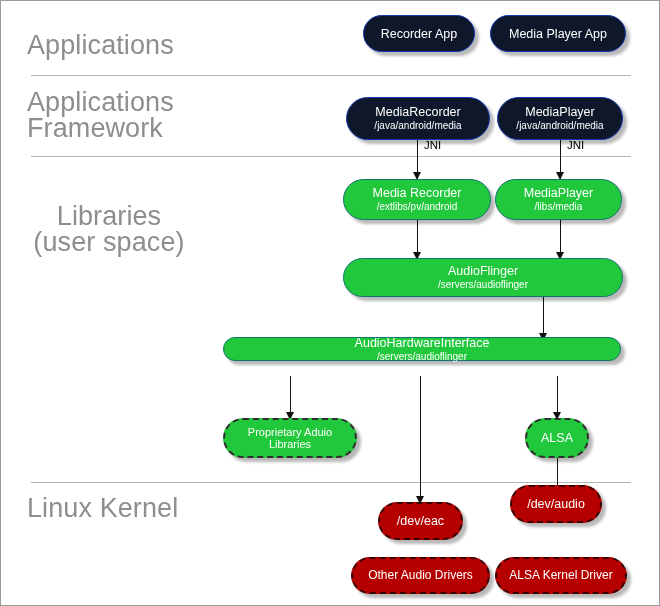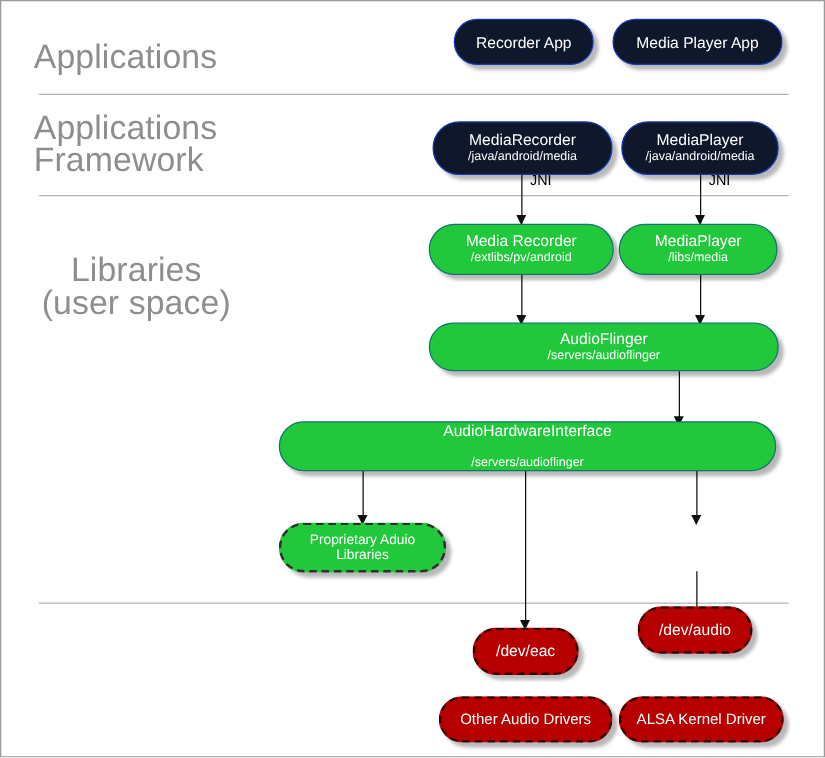--- a/index.html
+++ b/index.html
@@ -101,20 +101,21 @@
   <div class="divider" style="top:481px;"></div>
 
   <div class="layer-label" style="left:26px; top:31px;">Applications</div>
 
   <div class="layer-label" style="left:26px; top:88px;">Applications
 Framework</div>
 
   <div class="layer-label center" style="left:18px; top:174px; width:180px;margin-top:28px;">Libraries
 (user space)</div>
 
+  <div class="layer-label" style="left:26px; top:494px;">Linux Kernel</div>
 
   <div class="conn" style="left:416px; top:139px; height:39px;"></div>
   <div class="arrowhead" style="left:412px; top:171px;"></div>
   <div class="conn-label" style="left:423px; top:138px;">JNI</div>
 
   <div class="conn" style="left:559px; top:139px; height:39px;"></div>
   <div class="arrowhead" style="left:555px; top:171px;"></div>
   <div class="conn-label" style="left:566px; top:138px;">JNI</div>
 
   <div class="conn" style="left:416px; top:219px; height:38px;"></div>
@@ -164,29 +165,32 @@
   <div class="node green" style="left:494px; top:178px; width:127px; height:41px;">
     <span class="title">MediaPlayer</span>
     <span class="sub">/libs/media</span>
   </div>
 
   <div class="node green" style="left:342px; top:257px; width:280px; height:39px;">
     <span class="title">AudioFlinger</span>
     <span class="sub">/servers/audioflinger</span>
   </div>
 
-  <div class="node green" style="left:222px; top:336px; width:398px; height:40px;justify-content:space-between;">
+  <div class="node green" style="left:222px; top:336px; width:398px; height:24px;">
     <span class="title">AudioHardwareInterface</span>
     <span class="sub">/servers/audioflinger</span>
   </div>
 
   <div class="node green dashed two-line" style="left:222px; top:417px; width:134px; height:40px; padding:0 14px;">
     <span class="title">Proprietary Aduio Libraries</span>
   </div>
 
+  <div class="node green dashed" style="left:524px; top:417px; width:64px; height:40px;">
+    <span class="title">ALSA</span>
+  </div>
 
   <div class="node red" style="left:377px; top:501px; width:85px; height:38px;">
     <span class="title">/dev/eac</span>
   </div>
 
   <div class="node red" style="left:509px; top:484px; width:92px; height:38px;text-align:center;">
     <span class="title">/dev/audio</span>
   </div>
 
   <div class="node red" style="left:350px; top:556px; width:139px; height:37px;">

